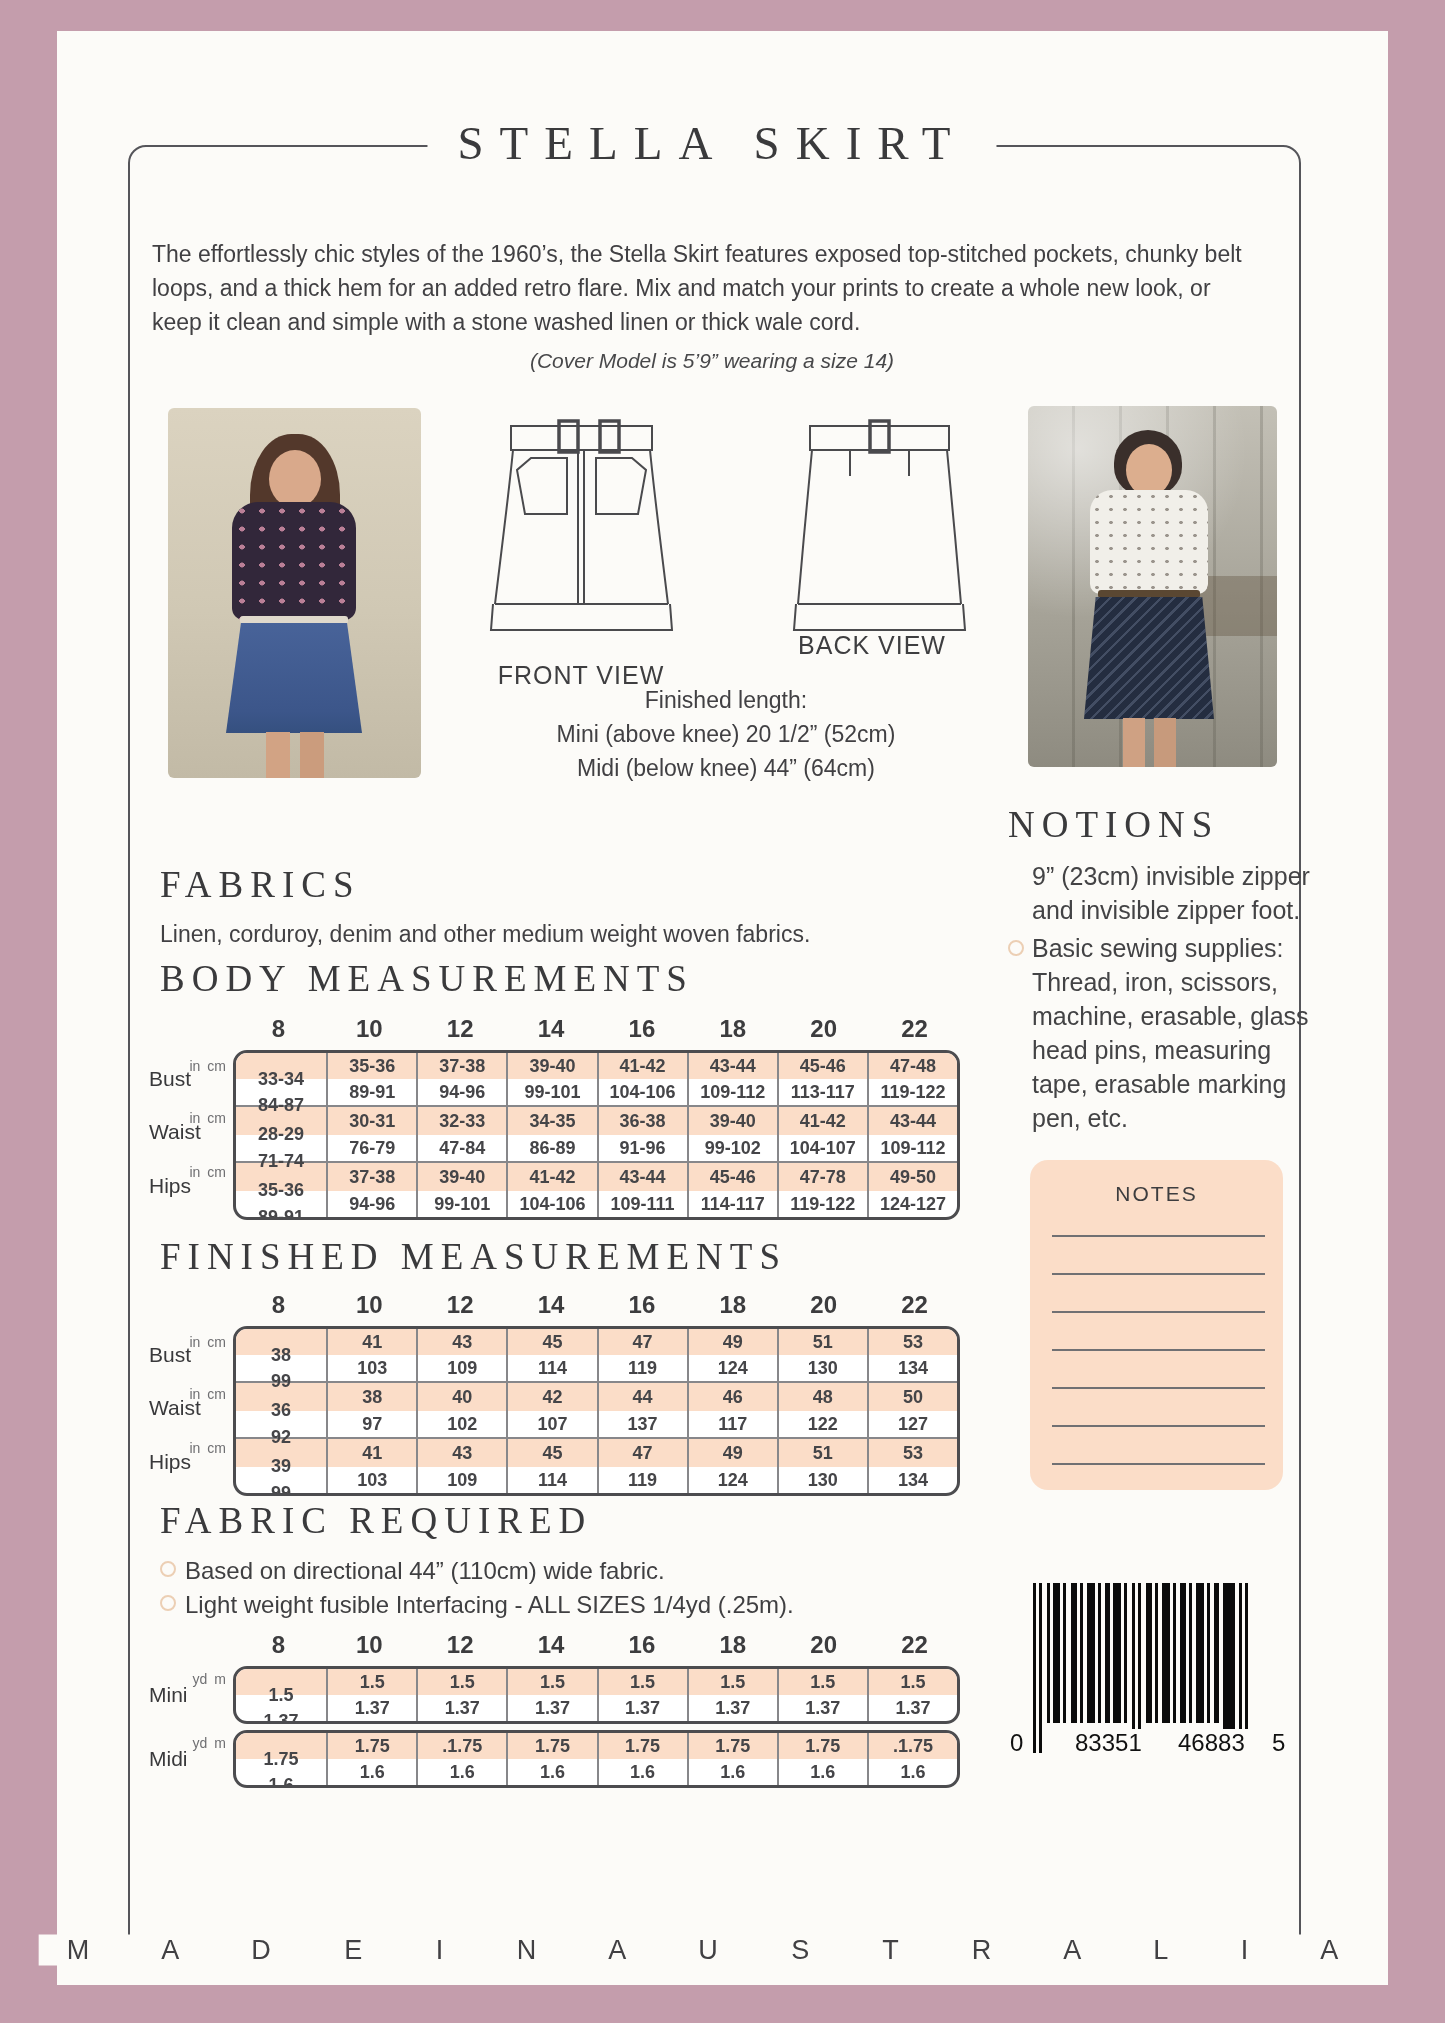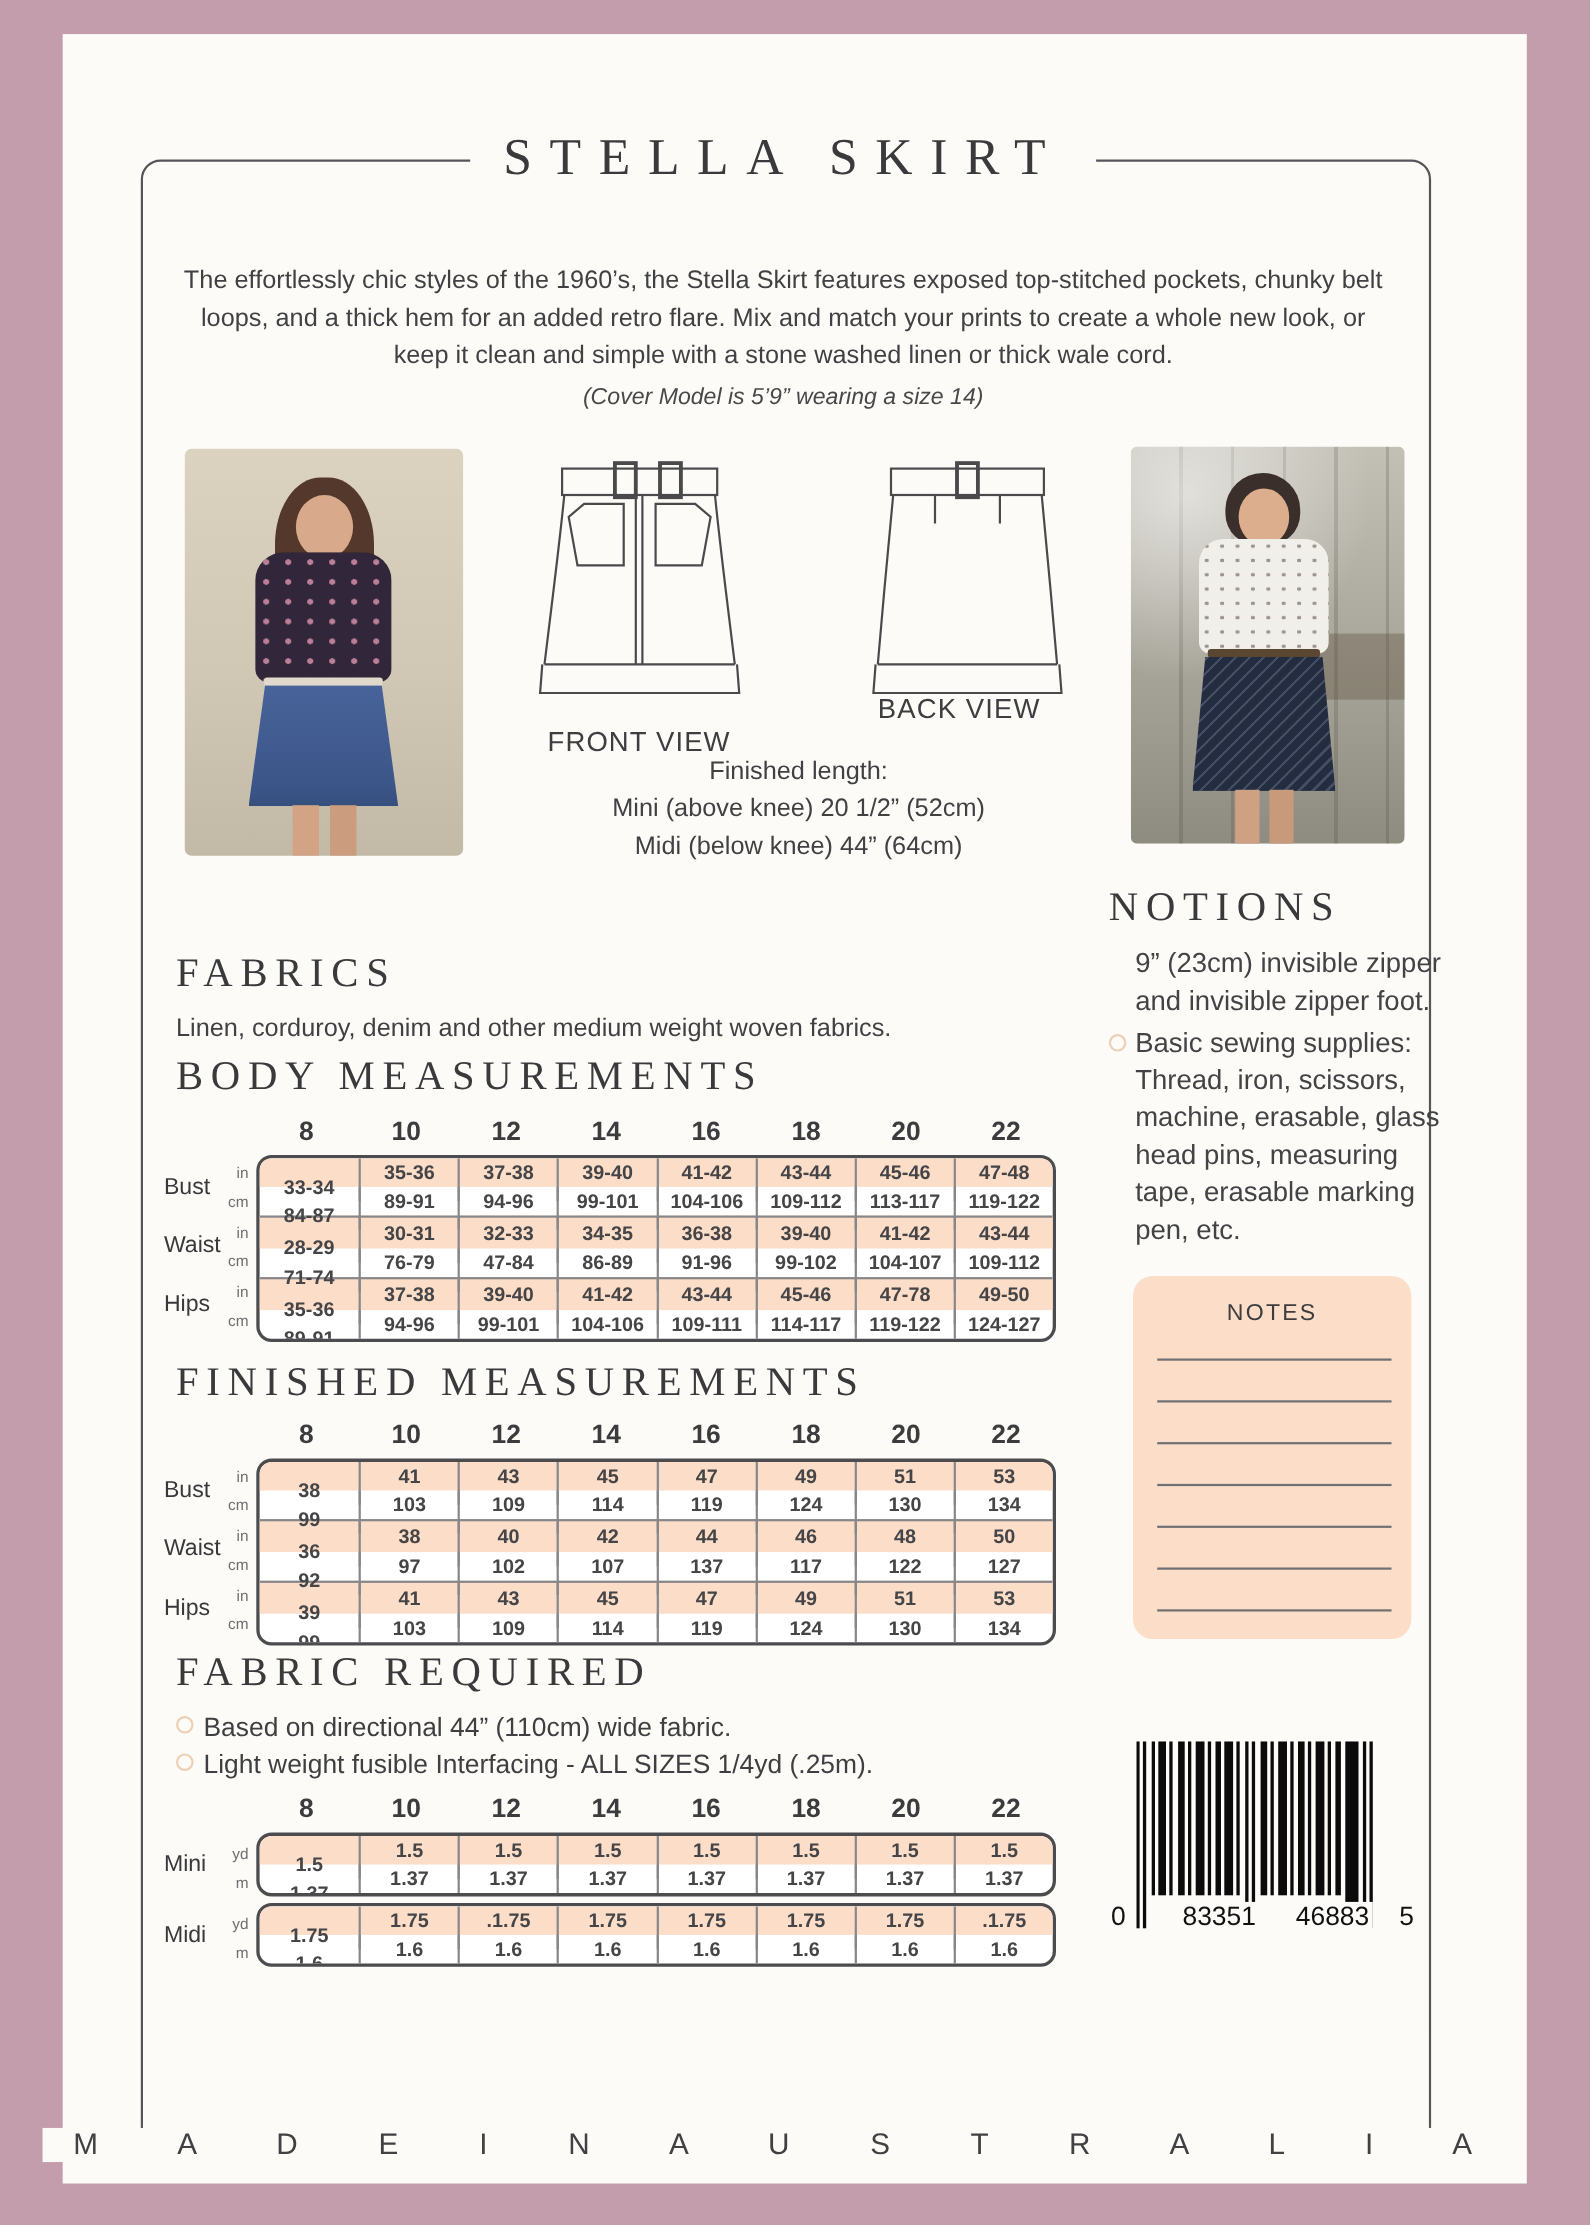--- a/index.html
+++ b/index.html
@@ -8,21 +8,21 @@
   .page { position:absolute; left:57px; top:31px; width:1331px; height:1954px; background:#fcfbf8; }
 
   
   .frame { position:absolute; left:71px; top:114px; width:1169px; height:1805px;
            border:2px solid #55555a; border-radius:18px; }
 
   .title { position:absolute; left:655px; top:114px; transform:translate(-50%,-54%);
            background:#fcfbf8; padding:0 30px; white-space:nowrap;
            font-family:"Liberation Serif", serif; font-size:47px; letter-spacing:16px; color:#3a3a3c; }
 
-  .descr { position:absolute; left:95px; top:206px; width:1120px; text-align:center;
+  .descr { position:absolute; left:95px; top:206px; width:1120px; 
            font-size:23px; line-height:34px; color:#414043; }
   .descr span { display:block; }
   .covernote { position:absolute; left:95px; top:318px; width:1120px; text-align:center;
            font-style:italic; font-size:21px; color:#48484a; }
 
   
   .photo { position:absolute; overflow:hidden; border-radius:6px; }
   .photo * { position:absolute; }
   .photo-left { left:111px; top:377px; width:253px; height:370px;
                 background:linear-gradient(180deg,#dbd3c0 0%,#d0c8b4 55%,#c2baa6 100%); }
@@ -75,21 +75,21 @@
 
   
   .mtable { position:absolute; left:92px; }
   .sizehdr { margin-left:84px; width:727px; display:grid; grid-template-columns:repeat(8,1fr); }
   .sizehdr .cell { text-align:center; font-size:24px; font-weight:bold; color:#3c3c3e; }
   .mt-grid { display:flex; margin-top:7px; }
   .labelcol { width:84px; padding-top:3px; box-sizing:border-box; }
   .lgroup { display:flex; height:52px; }
   .lgroup.sep { height:54px; }
   .lname { flex:1; display:flex; align-items:center; font-size:21px; color:#39393b; }
-  .lunits { width:32px; display:flex; flex-direction:column; justify-content:flex-end;margin-top:12px; }
+  .lunits { width:32px; display:flex; justify-content:flex-end; }
   .lunits .cell { height:26px; line-height:26px; font-size:14px; color:#6f6f72; text-align:right; padding-right:7px; }
   .valuebox { width:727px; box-sizing:border-box; border:3px solid #4c4c4f; border-radius:14px; overflow:hidden; background:#fff; }
   .vrow { display:grid; grid-template-columns:repeat(8,1fr); height:26px; }
   .vrow.peach { background:var(--peach,#fbddc8); }
   .vrow.gsep { border-top:2px solid #87878a; height:28px; }
   .vrow .cell { text-align:center; line-height:26px; font-size:18px; font-weight:bold; color:#454548;
                 border-left:2px solid #87878a; }
   .vrow.gsep .cell { line-height:28px; }
   .vrow .cell:first-child { border-left:none;margin-top:13px; }
 

